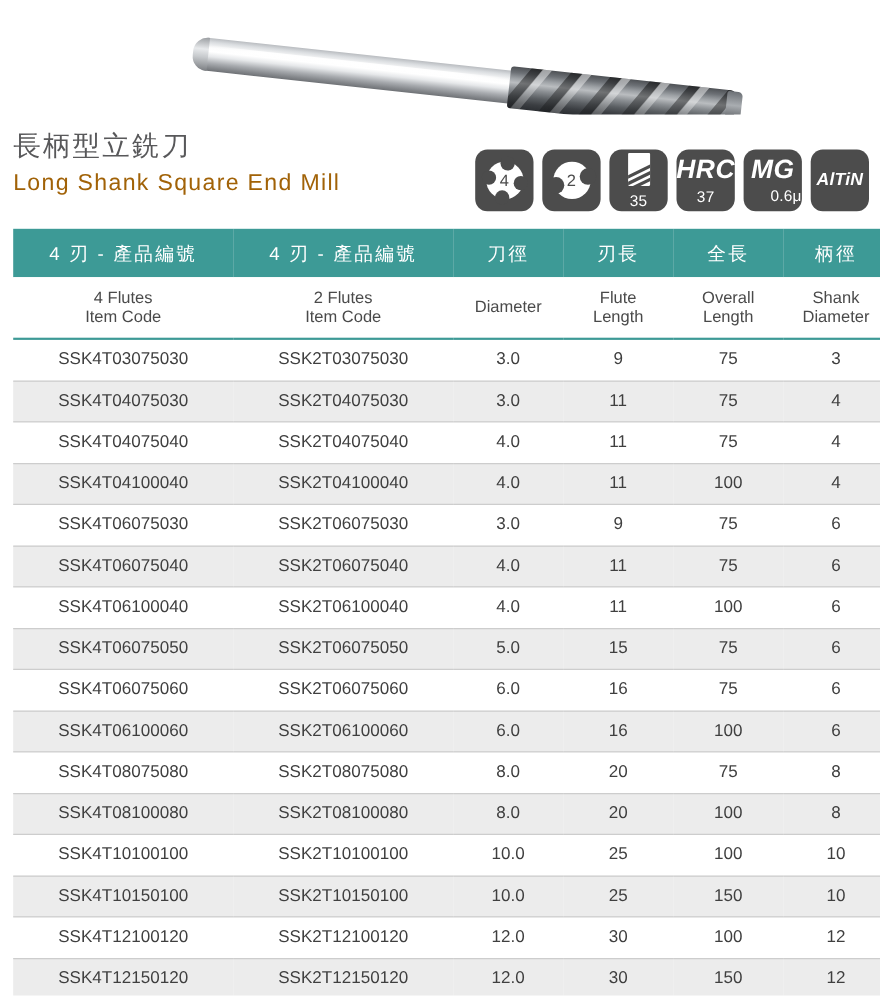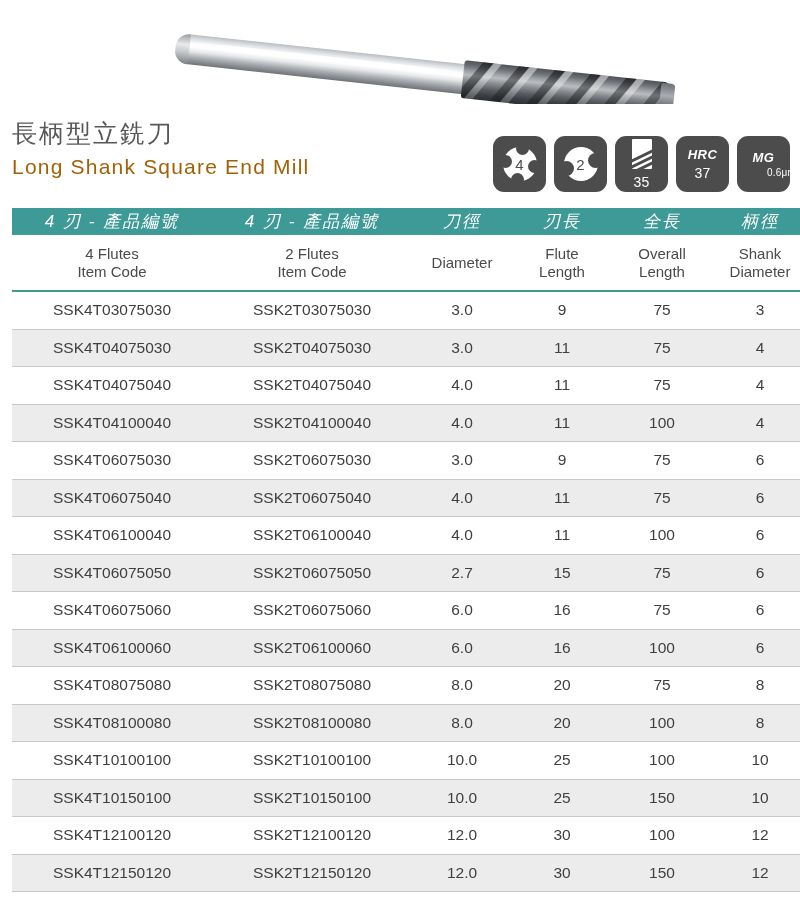--- a/index.html
+++ b/index.html
@@ -151,34 +151,34 @@
     border-radius: 11px;
     background: #4c4c4c;
     color: #ffffff;
     display: flex;
     flex-direction: column;
     align-items: center;
     justify-content: center;
     position: relative;
   }
   .badge-text-main {
-    font-size: 13px;
+    font-size: 24px;
     font-style: italic;
     font-weight: 700;
     line-height: 1;
     letter-spacing: .5px;
   }
   .badge-text-sub {
     font-size: 14px;
     line-height: 1;
     margin-top: 5px;
     letter-spacing: .2px;
   }
   .badge-text-sub.small {
-    font-size: 10px;
+    font-size: 14px;
     margin-top: 4px;
     margin-left: 36px;
   }
   .badge-altin {
     font-size: 16px;
     font-style: italic;
     font-weight: 700;
     letter-spacing: .2px;
   }
   
@@ -249,23 +249,22 @@
   .spec-table th, .spec-table td {
     text-align: center;
     padding: 0;
   }
   .hrow-cn th {
     background: #3d9a96;
     color: #ffffff;
     font-size: 17px;
     font-weight: 400;
     letter-spacing: 2px;
-    height: 27px;
+    height: 44px;
     vertical-align: middle;
-    font-style: italic;
   }
   .hrow-en th {
     background: #ffffff;
     color: #4a4a4a;
     font-size: 15px;
     font-weight: 400;
     height: 55px;
     vertical-align: middle;
     line-height: 1.18;
     border-bottom: 2px solid #3d9a96;
@@ -356,20 +355,23 @@
   <div class="badge">
     <div class="badge-text-main">HRC</div>
     <div class="badge-text-sub">37</div>
   </div>
 
   <div class="badge">
     <div class="badge-text-main">MG</div>
     <div class="badge-text-sub small">0.6μm</div>
   </div>
 
+  <div class="badge">
+    <div class="badge-altin">AlTiN</div>
+  </div>
 
 </div>
 
 <table class="spec-table">
   <colgroup>
     <col class="col-code">
       <col class="col-code">
     <col class="col-dia">
       <col class="col-fl">
       <col class="col-ol">
@@ -446,21 +448,21 @@
         <td>SSK4T06100040</td>
         <td>SSK2T06100040</td>
         <td>4.0</td>
         <td>11</td>
         <td>100</td>
         <td>6</td>
       </tr>
       <tr>
         <td>SSK4T06075050</td>
         <td>SSK2T06075050</td>
-        <td>2.7</td>
+        <td>5.0</td>
         <td>15</td>
         <td>75</td>
         <td>6</td>
       </tr>
       <tr>
         <td>SSK4T06075060</td>
         <td>SSK2T06075060</td>
         <td>6.0</td>
         <td>16</td>
         <td>75</td>

